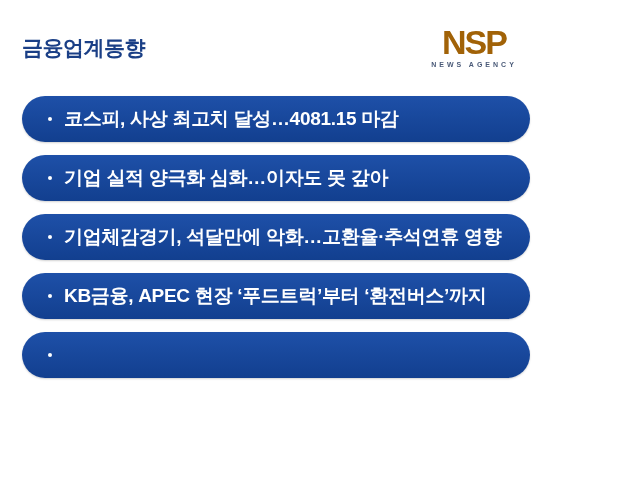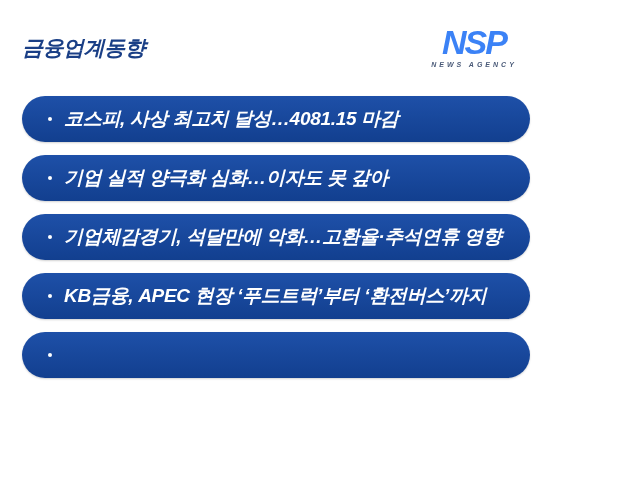--- a/index.html
+++ b/index.html
@@ -12,21 +12,20 @@
     background: #ffffff;
     font-family: "Liberation Sans", sans-serif;
     overflow: hidden;
   }
   .slide {
     position: relative;
     width: 552px;
     height: 480px;
     box-sizing: border-box;
     background: #ffffff;
-    font-style: italic;
   }
   .header {
     position: absolute;
     top: 24px;
     left: 22px;
     right: 22px;
     height: 56px;
   }
   .title {
     position: absolute;
@@ -41,21 +40,21 @@
     position: absolute;
     right: 0;
     top: 0;
     width: 112px;
     height: 52px;
     text-align: center;
   }
   .logo-mark {
     font-size: 34px;
     font-weight: bold;
-    color: #3b82f6;
+    color: #a16207;
     letter-spacing: -2px;
     line-height: 36px;
     font-family: "Liberation Sans", sans-serif;
     text-align: center;
   }
   .logo-sub {
     font-size: 7px;
     letter-spacing: 3px;
     color: #4a5a78;
     font-weight: bold;

